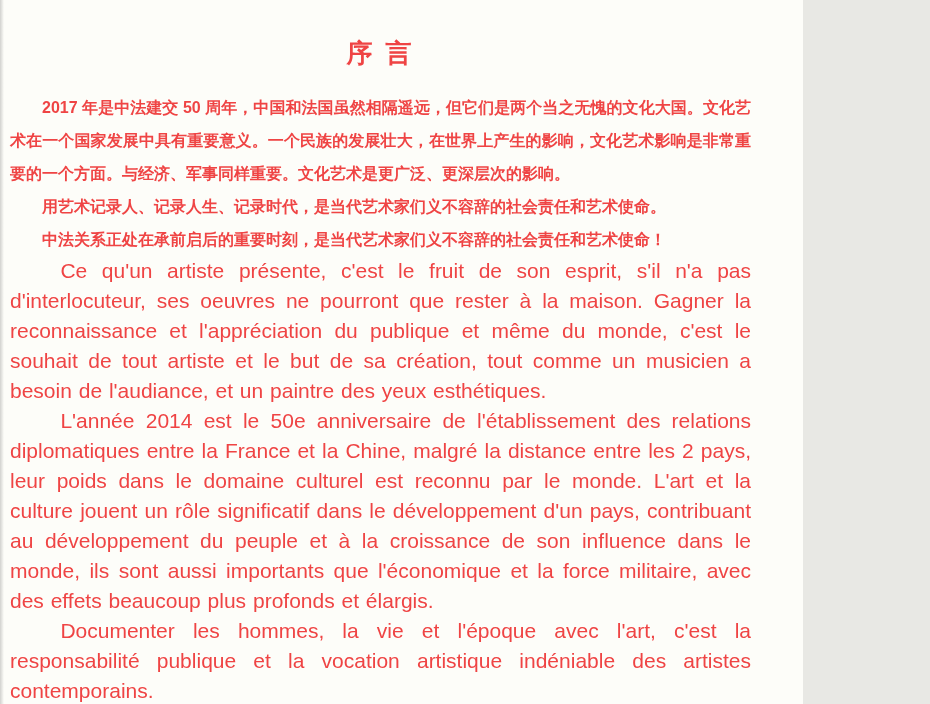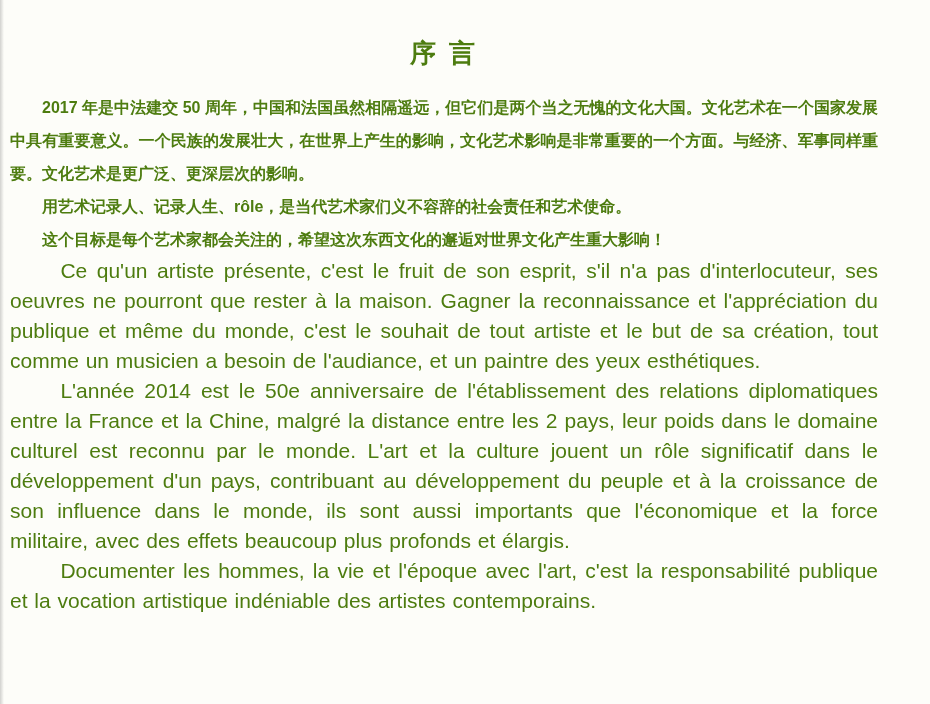--- a/index.html
+++ b/index.html
@@ -2,25 +2,25 @@
 <html><head>
 <meta charset="utf-8">
 <style>
   html, body {
     margin: 0;
     padding: 0;
     background: #e8e8e4;
   }
   .page {
     position: relative;
-    width: 930px;
+    width: 803px;
     height: 704px;
     margin: 0;
     background: #fdfdf9;
-    color: #4d7c0f;
+    color: #ef4444;
     font-family: "Liberation Sans", "DejaVu Sans", sans-serif;
     box-sizing: border-box;
     padding: 36px 52px 0 10px;
     overflow: hidden;
   }
   
   .scan-edge {
     position: absolute;
     left: 0;
     top: 0;
@@ -62,22 +62,22 @@
 </style>
 </head>
 <body>
 
 <div class="page">
   <div class="scan-edge"></div>
 
   <section>
     <h1 class="zh-title">序 言</h1>
     <p class="zh-para">2017 年是中法建交 50 周年，中国和法国虽然相隔遥远，但它们是两个当之无愧的文化大国。文化艺术在一个国家发展中具有重要意义。一个民族的发展壮大，在世界上产生的影响，文化艺术影响是非常重要的一个方面。与经济、军事同样重要。文化艺术是更广泛、更深层次的影响。</p>
-    <p class="zh-para">用艺术记录人、记录人生、rôle，是当代艺术家们义不容辞的社会责任和艺术使命。</p>
-    <p class="zh-para">这个目标是每个艺术家都会关注的，希望这次东西文化的邂逅对世界文化产生重大影响！</p>
+    <p class="zh-para">用艺术记录人、记录人生、记录时代，是当代艺术家们义不容辞的社会责任和艺术使命。</p>
+    <p class="zh-para">中法关系正处在承前启后的重要时刻，是当代艺术家们义不容辞的社会责任和艺术使命！</p>
   </section>
 
   <section>
     <p class="fr-para">Ce qu'un artiste présente, c'est le fruit de son esprit, s'il n'a pas d'interlocuteur, ses oeuvres ne pourront que rester à la maison. Gagner la reconnaissance et l'appréciation du publique et même du monde, c'est le souhait de tout artiste et le but de sa création, tout comme un musicien a besoin de l'audiance, et un paintre des yeux esthétiques.</p>
     <p class="fr-para">L'année 2014 est le 50e anniversaire de l'établissement des relations diplomatiques entre la France et la Chine, malgré la distance entre les 2 pays, leur poids dans le domaine culturel est reconnu par le monde. L'art et la culture jouent un rôle significatif dans le développement d'un pays, contribuant au développement du peuple et à la croissance de son influence dans le monde, ils sont aussi importants que l'économique et la force militaire, avec des effets beaucoup plus profonds et élargis.</p>
     <p class="fr-para">Documenter les hommes, la vie et l'époque avec l'art, c'est la responsabilité publique et la vocation artistique indéniable des artistes contemporains.</p>
 
   </section>
 </div>
 

